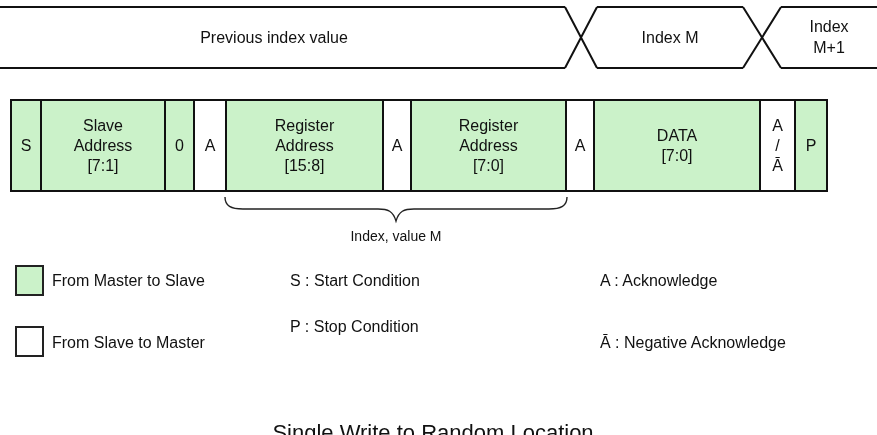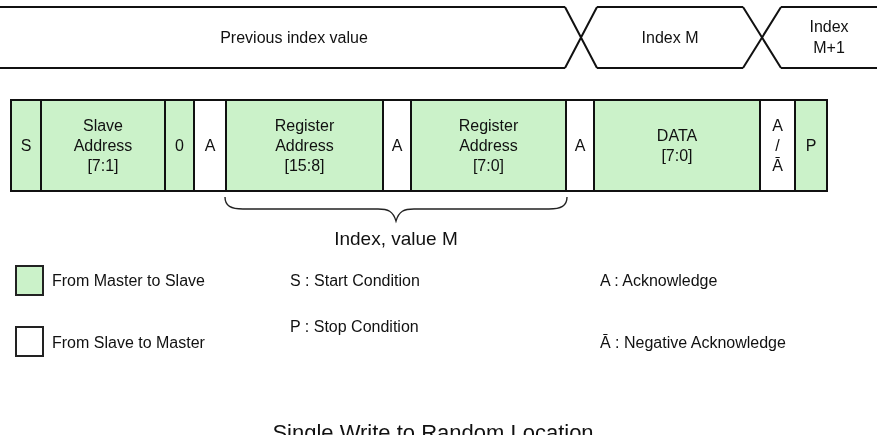--- a/index.html
+++ b/index.html
@@ -19,21 +19,21 @@
   .cell{
     box-sizing:border-box;border:2px solid #111;height:93px;
     display:flex;flex-direction:column;justify-content:center;align-items:center;
     font-size:16px;line-height:1.25;text-align:center;white-space:pre-line;color:#111;
   }
   .cell + .cell{margin-left:-2px;}
   .green{background:#cbf2c9;}
   .white{background:#ffffff;}
   .brace-label{
     position:absolute;left:396px;top:228px;transform:translateX(-50%);
-    font-size:19px;color:#111;white-space:nowrap;
+    font-size:14px;color:#111;white-space:nowrap;
   }
   .swatch{
     position:absolute;box-sizing:border-box;border:2px solid #222;width:29px;height:31px;
   }
   .legend-text{
     position:absolute;font-size:16px;color:#111;white-space:nowrap;transform:translateY(-50%);
   }
   .title{
     position:absolute;left:433px;top:420px;transform:translateX(-50%);
     font-size:22px;color:#111;white-space:nowrap;
@@ -49,21 +49,21 @@
 
   <svg class="abs" style="left:0;top:0;" width="877" height="85" viewBox="0 0 877 85">
     <g stroke="#111" stroke-width="2" fill="none">
       <path d="M0 7 H565 M0 68 H565"></path>
       <path d="M565 7 L597 68 M565 68 L597 7"></path>
       <path d="M597 7 H743 M597 68 H743"></path>
       <path d="M743 7 L781 68 M743 68 L781 7"></path>
       <path d="M781 7 H877 M781 68 H877"></path>
     </g>
   </svg>
-  <div class="bus-label" style="left:294px;top:38px;">Previous index value</div>
+  <div class="bus-label" style="left:274px;top:38px;">Previous index value</div>
   <div class="bus-label" style="left:670px;top:38px;">Index M</div>
   <div class="bus-label" style="left:829px;top:38px;">Index
 M+1</div>
 
   <div class="frame-row">
     <div class="cell green" style="width:32px;">S</div>
     <div class="cell green" style="width:126px;">Slave
 Address
 [7:1]</div>
     <div class="cell green" style="width:31px;">0</div>

